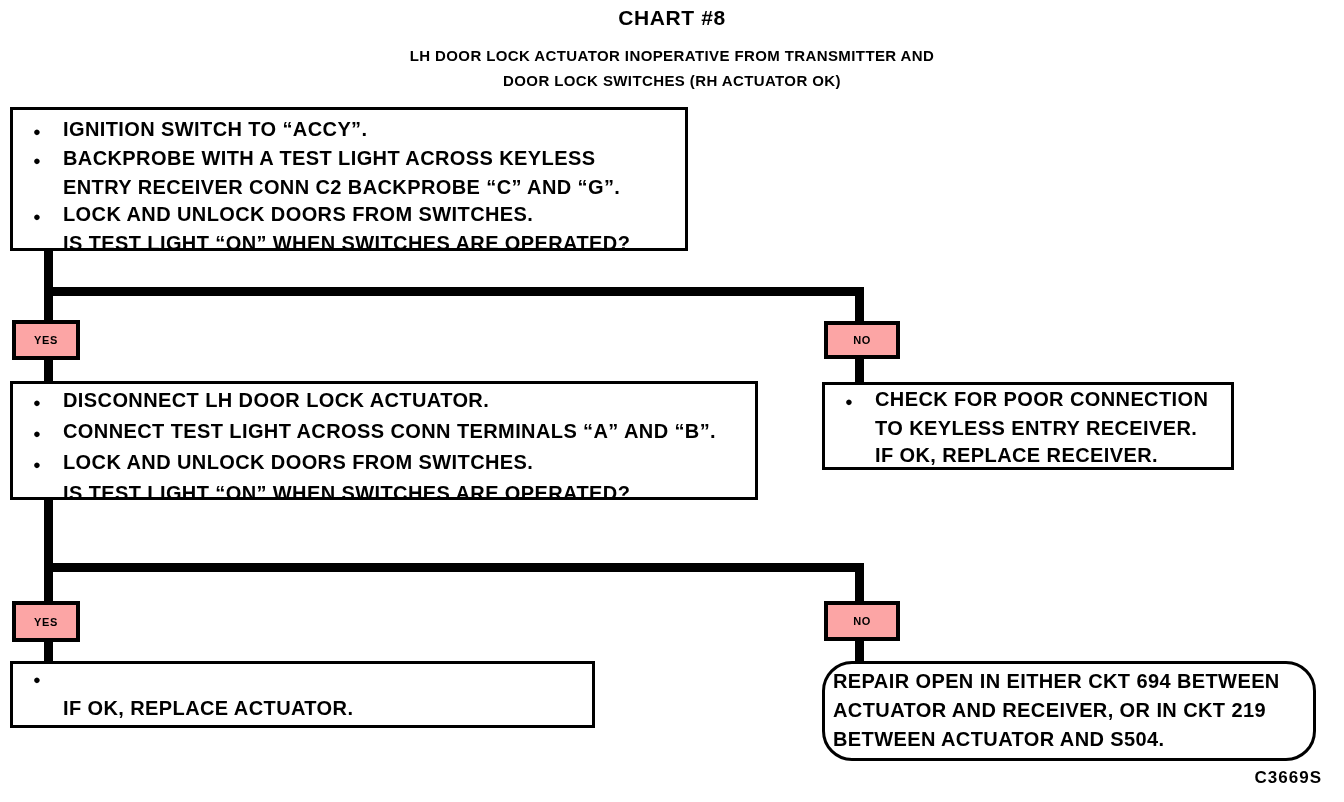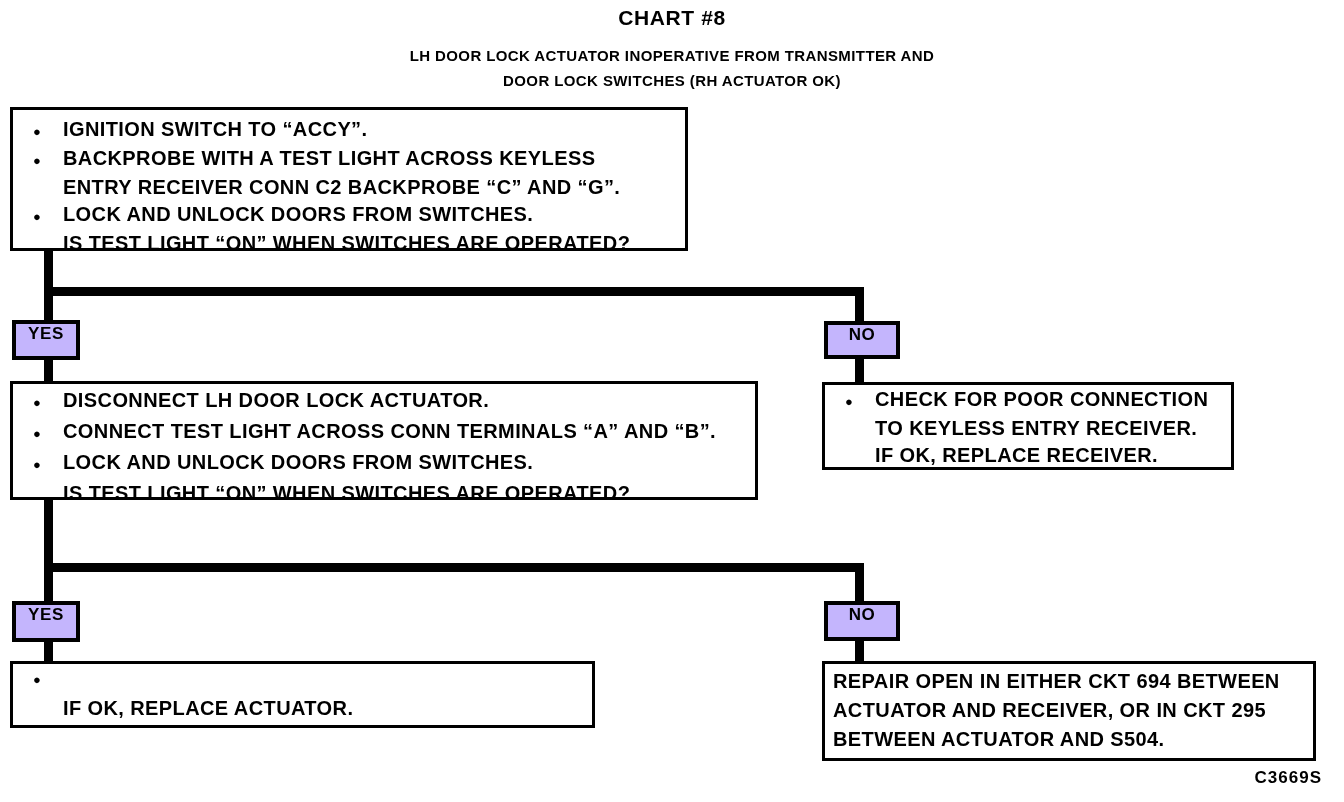--- a/index.html
+++ b/index.html
@@ -31,23 +31,23 @@
   .bullet { width: 30px; flex: none; font-size: 13px; }
   .txt { flex: 1; white-space: nowrap; }
 
   .b1 .bl { line-height: 27px; } .b1 .inner { padding-top: 6px; }
   .b2 .bl { line-height: 28px; } .b2 .inner { padding-top: 2px; }
   .b3 .bl { line-height: 27px; } .b3 .inner { padding-top: 1px; }
   .b4 .bl { line-height: 28px; } .b4 .inner { padding-top: 2px; }
   .b5 .bl { line-height: 29px; } .b5 .inner { padding-top: 3px; padding-left: 8px; }
 
   .label-box {
-    position: absolute; background: #c4b5fd; border: 4px solid #000;
-    display: flex; align-items: flex-start; justify-content: center;
-    font-weight: bold; font-size: 17px; letter-spacing: 0.6px;
+    position: absolute; background: #fca5a5; border: 4px solid #000;
+    display: flex; align-items: center; justify-content: center;
+    font-weight: bold; font-size: 11px; letter-spacing: 0.6px;
   }
 
   .conn { position: absolute; background: #000; }
 
   .figcode {
     position: absolute; top: 768px; right: 22px;
     font-weight: bold; font-size: 17px; letter-spacing: 1px;
   }
 </style>
 </head>
@@ -154,27 +154,27 @@
       <div class="bl">
           <span class="bullet">●</span>
         </div>
       <div class="bl">
           <span class="bullet"></span>
           <span class="txt">IF OK, REPLACE ACTUATOR.</span>
         </div>
     </div>
   </div>
 
-  <div class="box b5" style="left:822px; top:661px; width:494px; height:100px;">
+  <div class="box b5" style="left:822px; top:661px; width:494px; height:100px;border-radius:30px;">
     <div class="inner">
       <div class="bl">
           <span class="txt">REPAIR OPEN IN EITHER CKT 694 BETWEEN</span>
         </div>
       <div class="bl">
-          <span class="txt">ACTUATOR AND RECEIVER, OR IN CKT 295</span>
+          <span class="txt">ACTUATOR AND RECEIVER, OR IN CKT 219</span>
         </div>
       <div class="bl">
           <span class="txt">BETWEEN ACTUATOR AND S504.</span>
         </div>
     </div>
   </div>
 
   <div class="figcode">C3669S</div>
 
 </div>

